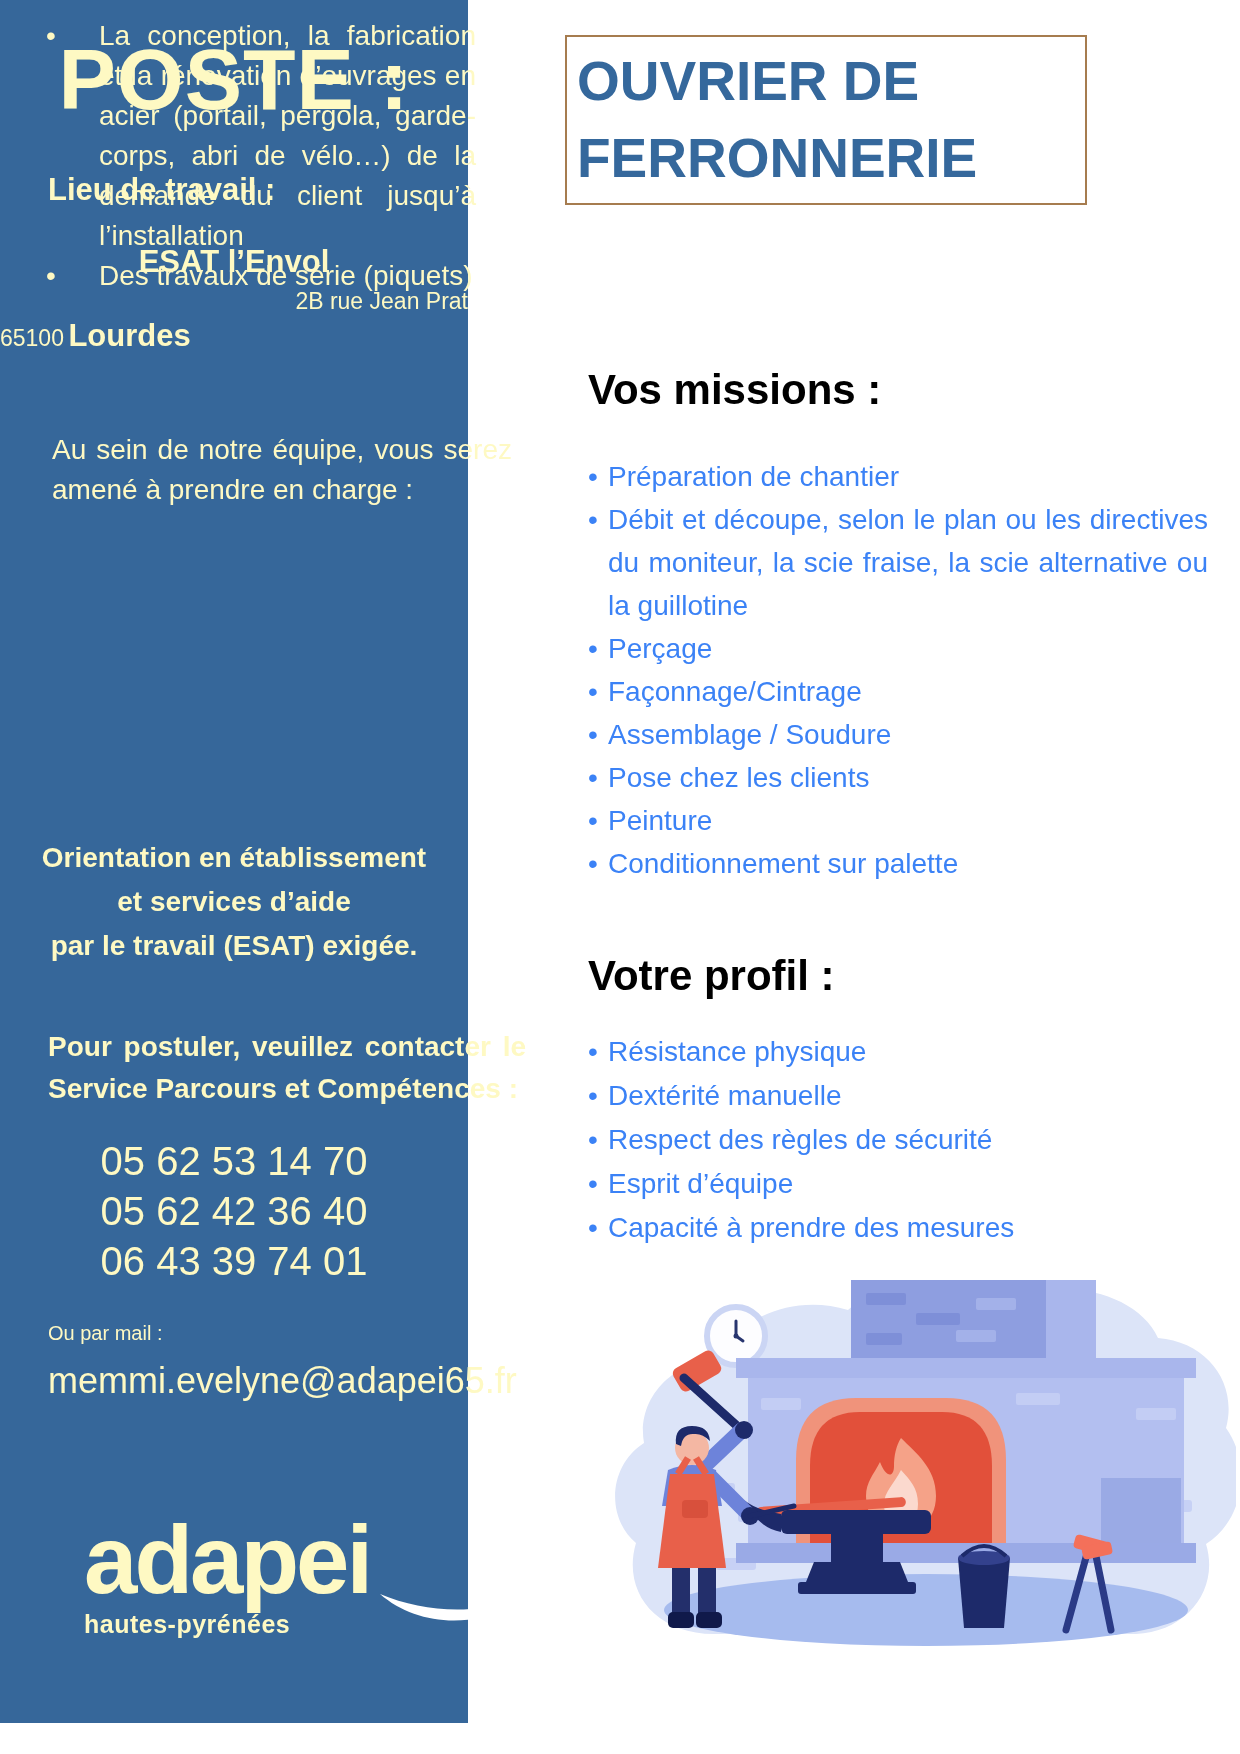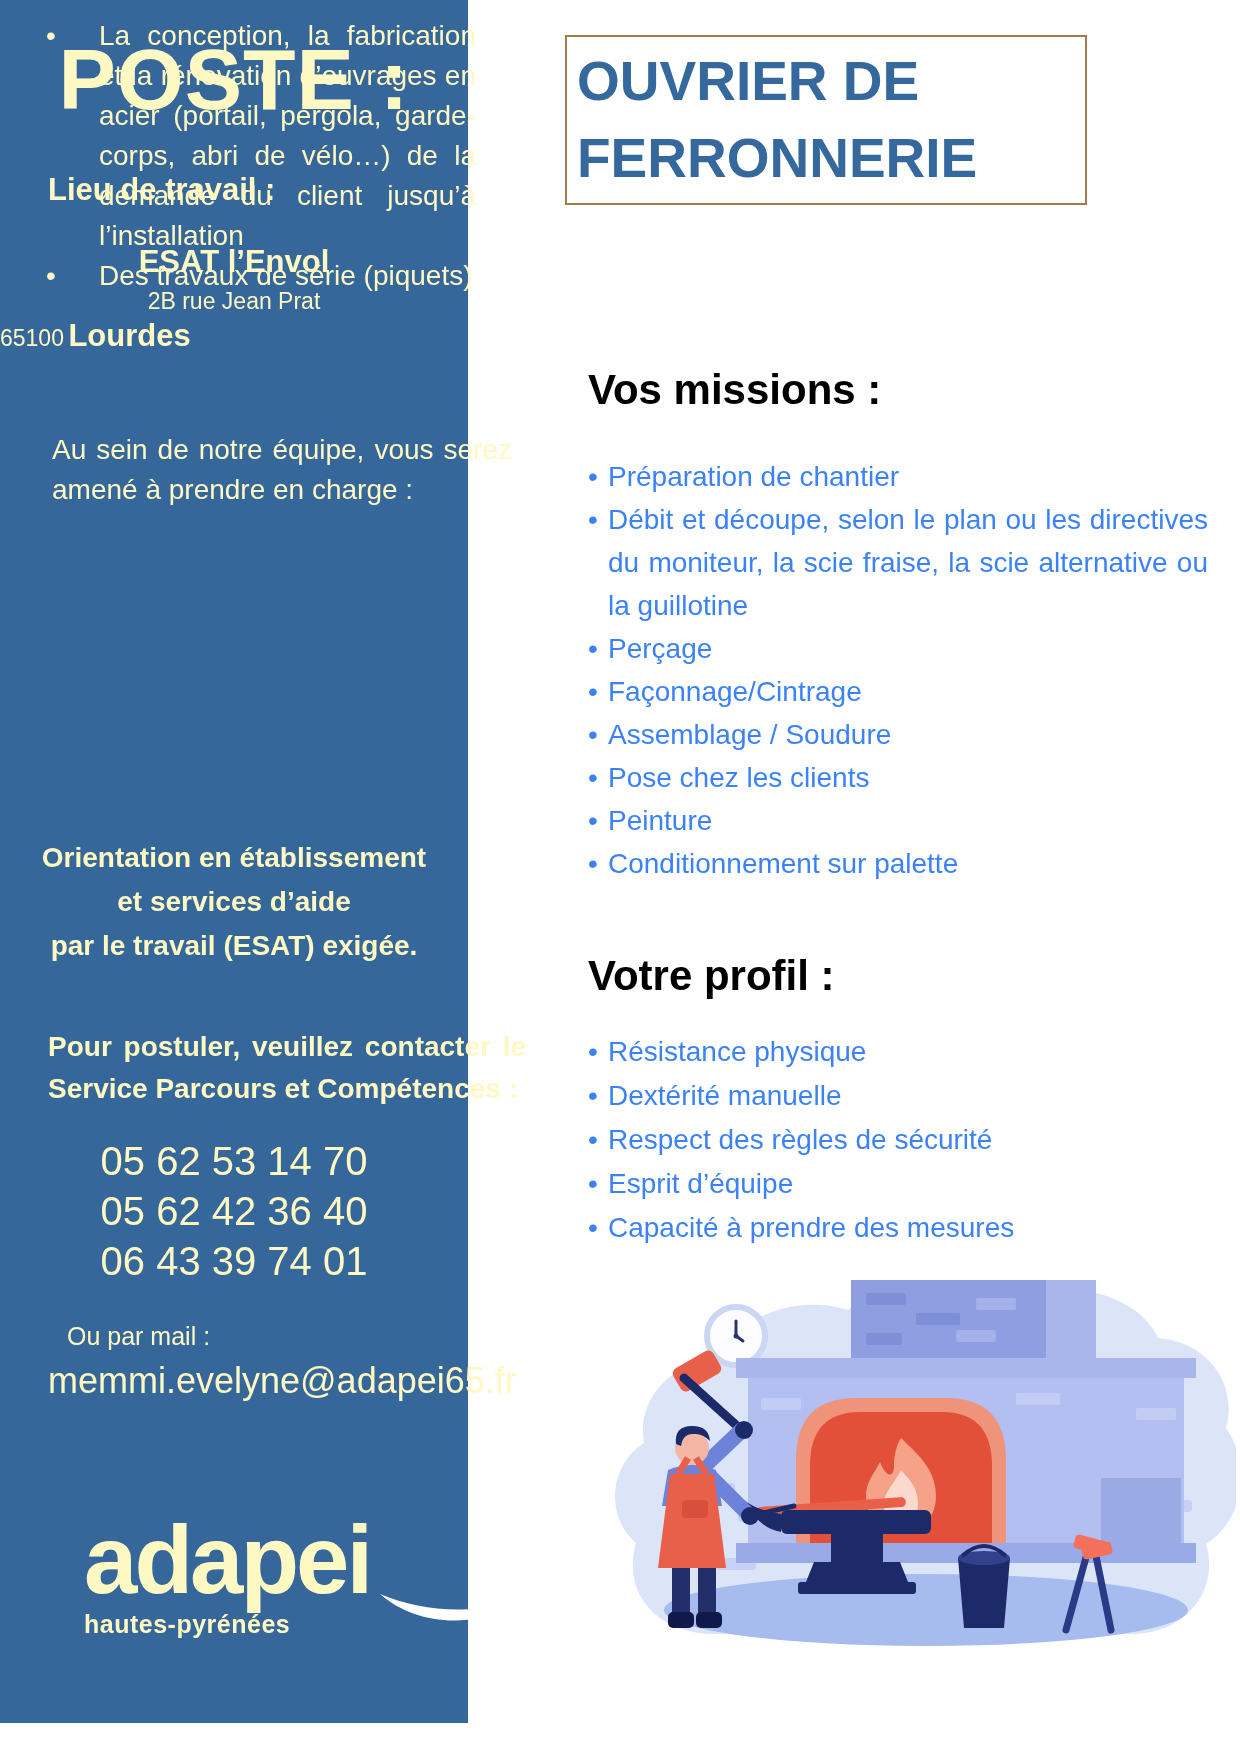--- a/index.html
+++ b/index.html
@@ -4,35 +4,35 @@
 <style>
   html,body{margin:0;padding:0;background:#fff;}
   .page{position:relative;width:1240px;height:1754px;background:#fff;overflow:hidden;
         font-family:"Liberation Sans",sans-serif;}
   
   .left-panel{position:absolute;left:0;top:0;width:468px;height:1723px;background:#36679A;color:#fef9c3;}
   .left-panel > div{position:absolute;}
   .poste{top:30px;left:0;width:100%;text-align:center;font-size:86px;font-weight:bold;letter-spacing:1px;}
   .lieu{top:172px;left:48px;font-size:31px;font-weight:bold;}
   .org-name{top:244px;left:0;width:100%;text-align:center;font-size:31px;font-weight:bold;}
-  .org-street{top:288px;left:0;width:100%;text-align:center;font-size:23px;}
+  .org-street{top:288px;left:0;width:100%;text-align:right;font-size:23px;}
   .org-city{top:318px;left:0;width:100%;text-align:left;}
   .org-city .zip{font-size:23px;}
   .org-city .city{font-size:31px;font-weight:bold;}
   .intro{top:430px;left:52px;width:460px;font-size:28px;line-height:40px;text-align:justify;}
   .tasks{top:510px;left:52px;width:460px;margin:0;padding:16px;list-style:none;}
   .tasks li{display:flex;margin:0;}
   .tasks li::before{content:"•";flex:0 0 83px;box-sizing:border-box;padding-left:30px;
                     font-size:28px;line-height:40px;}
   .tasks .task-text{flex:1;font-size:28px;line-height:40px;text-align:justify;}
   .requirement{top:836px;left:0;width:100%;text-align:center;font-size:28px;font-weight:bold;
                line-height:44px;white-space:pre-line;}
   .contact{top:1026px;left:48px;width:478px;font-size:28px;font-weight:bold;line-height:42px;text-align:justify;}
   .phones{top:1136px;left:0;width:100%;text-align:center;font-size:40px;line-height:50px;}
-  .mail-label{top:1322px;left:48px;font-size:25px;margin-left:19px;}
+  .mail-label{top:1322px;left:48px;font-size:20px;}
   .email{top:1360px;left:48px;font-size:36px;}
   .logo{top:1512px;left:84px;width:460px;height:180px;}
   .logo-text{font-size:96px;font-weight:bold;letter-spacing:-3px;line-height:1;}
   .logo-sub{font-size:25px;font-weight:bold;letter-spacing:.5px;margin-top:2px;}
   .logo-bird{position:absolute;left:288px;top:-18px;}
   
   .right-col{position:absolute;left:560px;top:0;width:680px;height:1385px;}
   .title-box{position:absolute;left:5px;top:35px;width:508px;height:154px;background:#fff;
              border:2px solid #A67C4F;padding:6px 0 6px 10px;}
   .job-line{font-size:55px;font-weight:bold;line-height:77px;color:#35689C;white-space:nowrap;}

